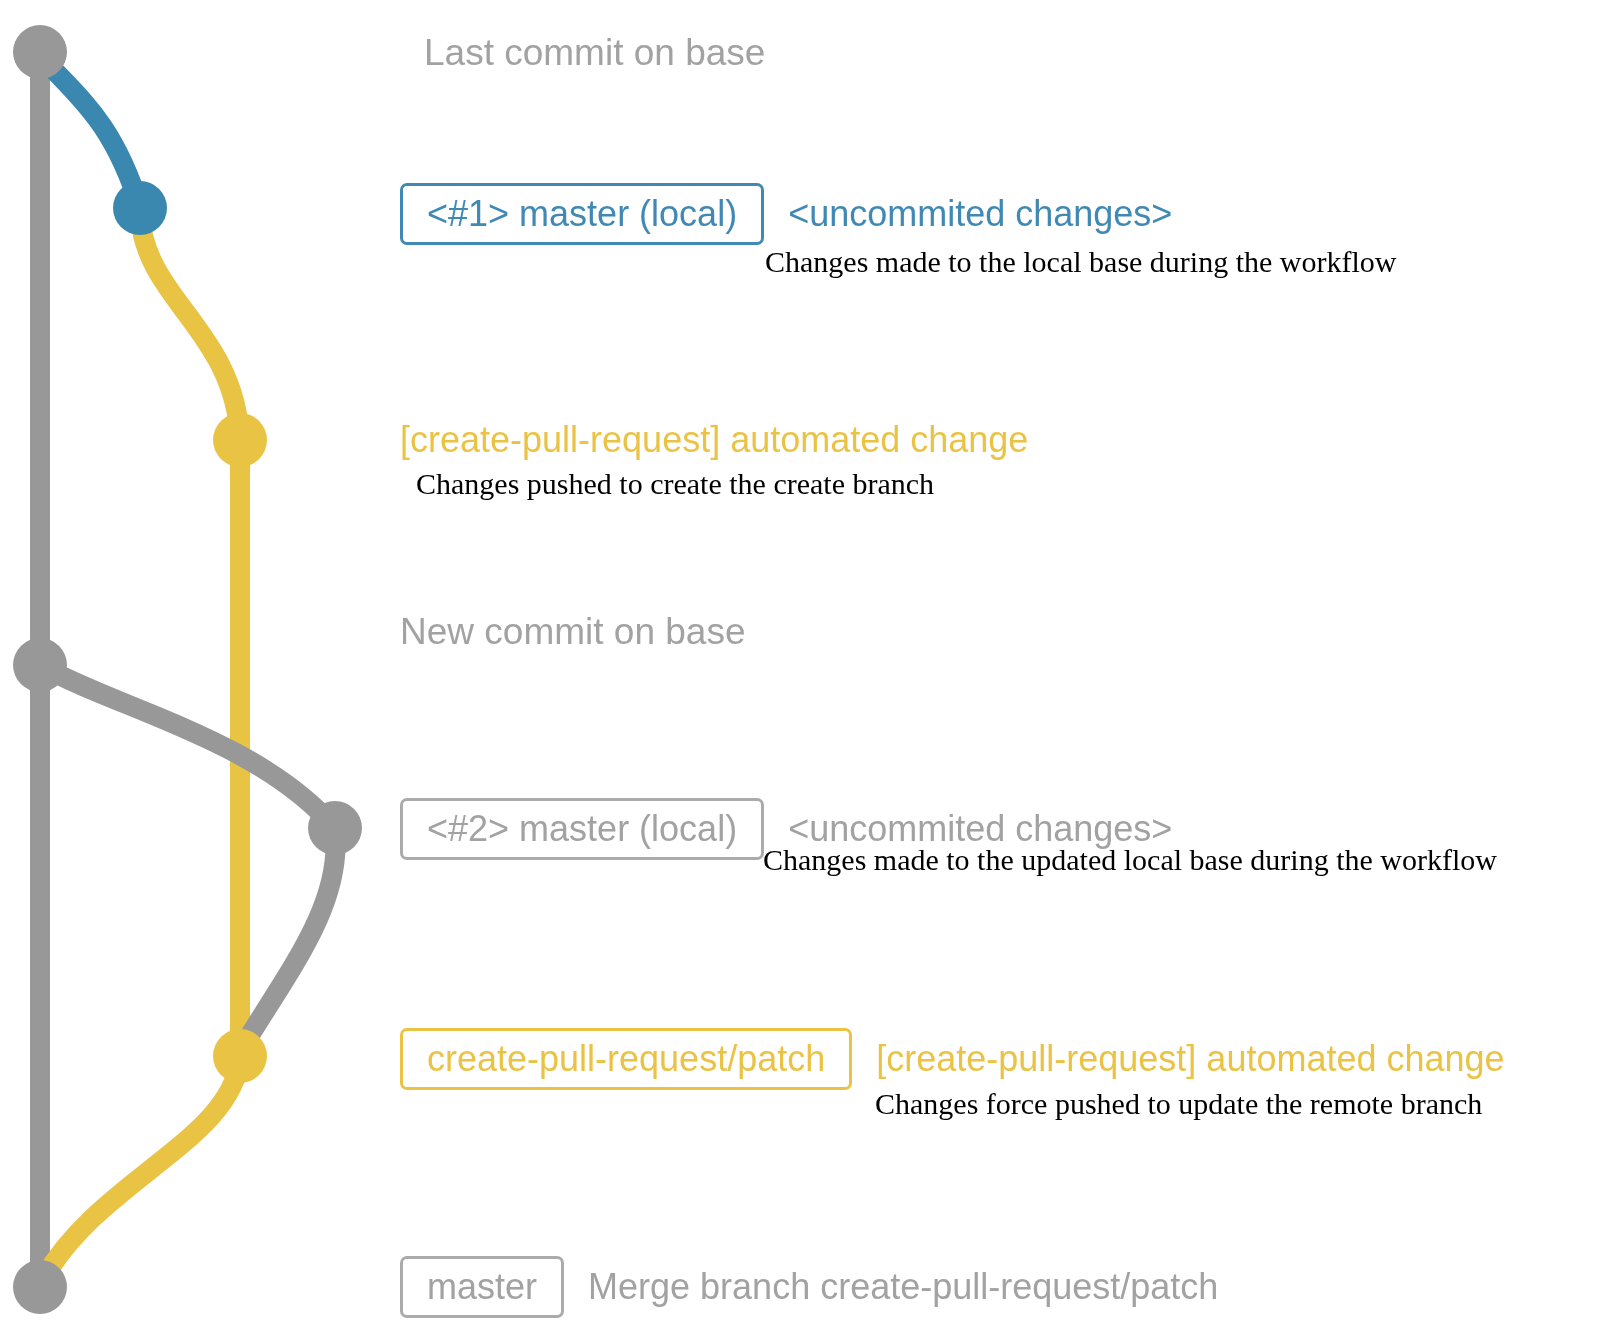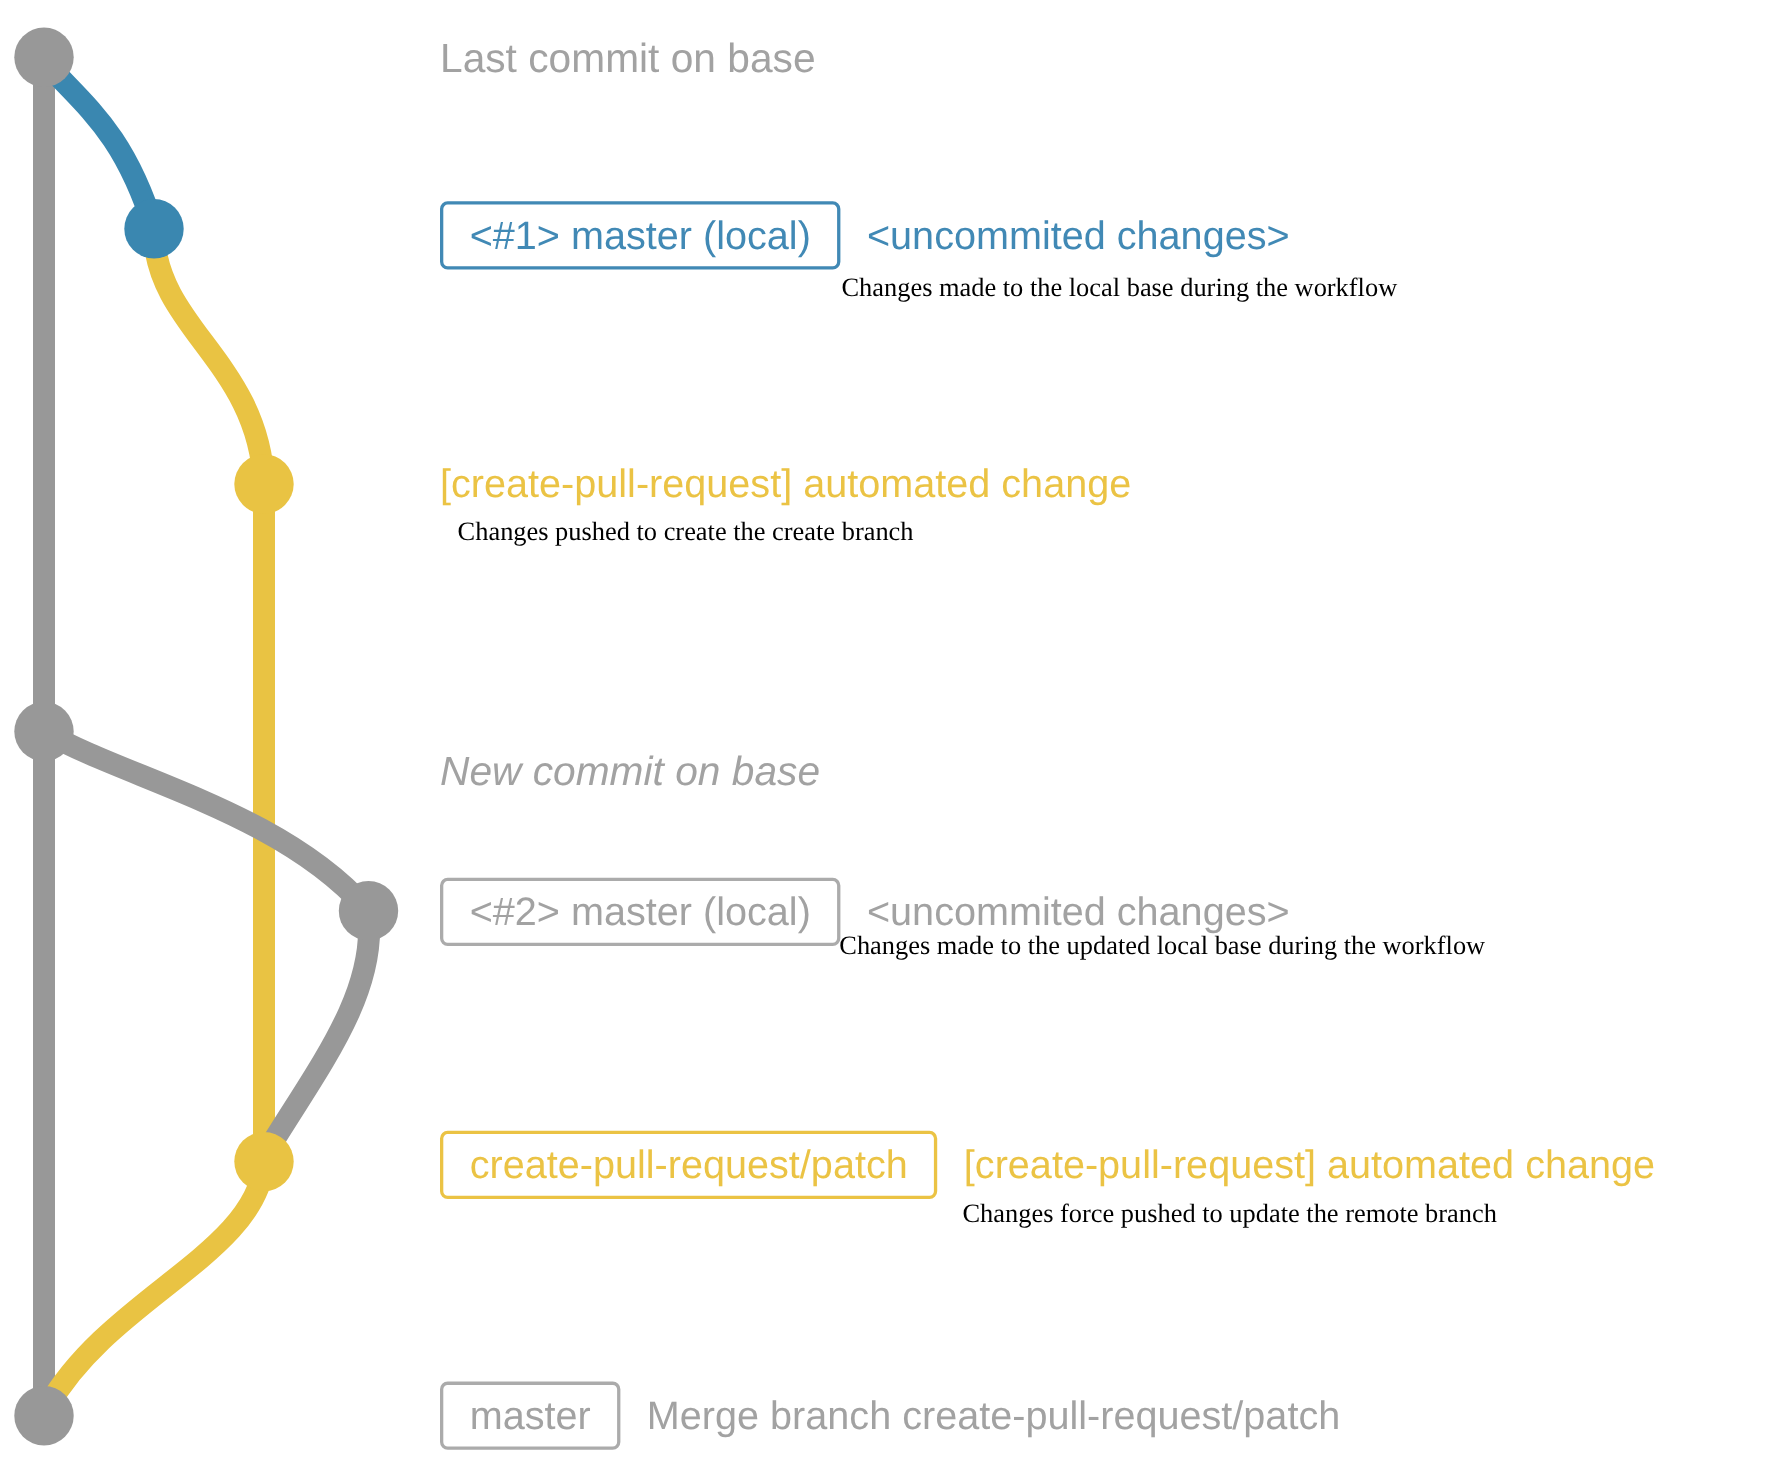--- a/index.html
+++ b/index.html
@@ -34,21 +34,21 @@
     font-size: 36px;
     line-height: 42px;
     white-space: nowrap;
   }
   .headline.blue { color: var(--text-blue); }
   .headline.yellow { color: var(--text-yellow); }
   .headline.gray { color: var(--text-gray); }
 
   .serif-desc {
     font-family: "Liberation Serif", serif;
-    font-size: 24px;
+    font-size: 30px;
     line-height: 36px;
     color: var(--text-serif);
     white-space: nowrap;
   }
 
   .label-row {
     display: flex;
     align-items: center;
     gap: 24px;
     white-space: nowrap;
@@ -62,26 +62,26 @@
     border: 3px solid;
     font-size: 36px;
     white-space: nowrap;
     background: transparent;
   }
   .pill.blue   { color: var(--text-blue);   border-color: var(--text-blue); }
   .pill.gray   { color: var(--text-gray);   border-color: var(--pill-gray-border); }
   .pill.yellow { color: var(--text-yellow); border-color: var(--text-yellow); }
 
   
-  .pos-note-top   { left: 400px; top: 32px; text-align: right;  }
+  .pos-note-top   { left: 424px; top: 32px; text-align: right;  }
   .pos-row-1      { left: 400px; top: 183px; }
   .pos-serif-1    { left: 765px; top: 244px; }
   .pos-headline-2 { left: 400px; top: 419px; }
   .pos-serif-2    { left: 416px; top: 466px; }
-  .pos-note-mid   { left: 400px; top: 681px; font-style: italic; }
+  .pos-note-mid   { left: 400px; top: 611px; }
   .pos-row-3      { left: 400px; top: 798px; }
   .pos-serif-3    { left: 763px; top: 842px; }
   .pos-row-4      { left: 400px; top: 1028px; }
   .pos-serif-4    { left: 875px; top: 1086px; }
   .pos-row-5      { left: 400px; top: 1256px; }
 </style>
 </head>
 <body>
 
 <div class="canvas">

